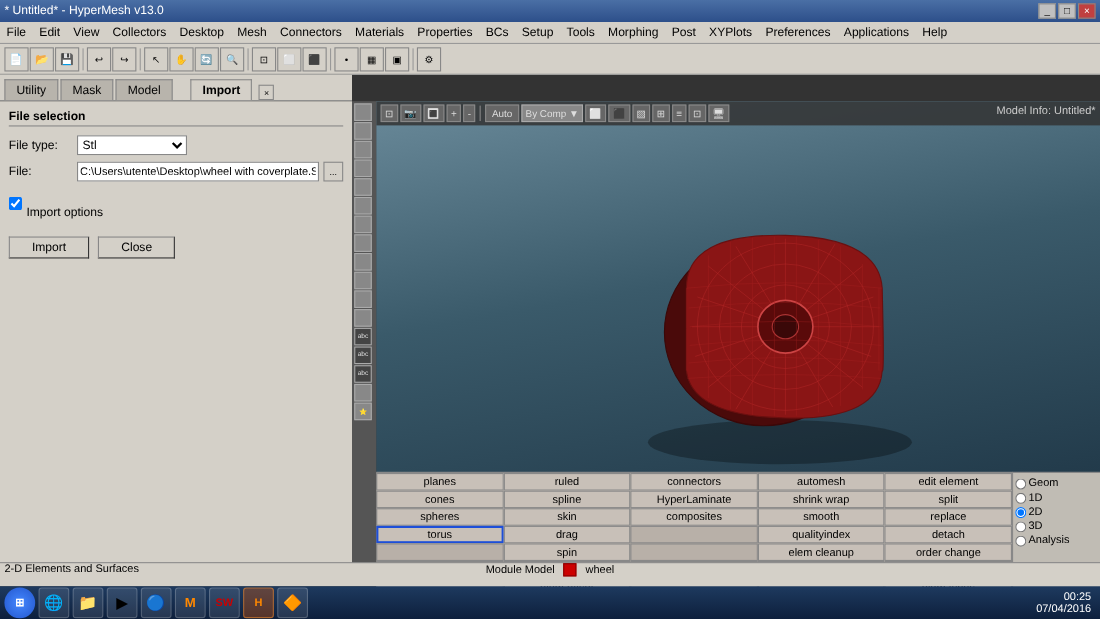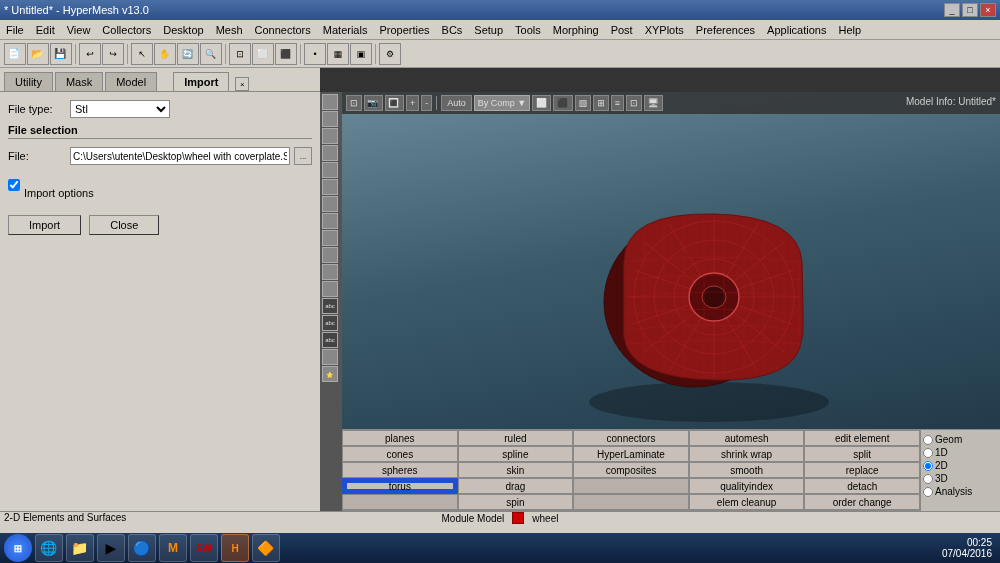--- a/index.html
+++ b/index.html
@@ -102,28 +102,28 @@
 
   <div style="position:absolute;top:68px;left:0;width:320px;height:24px;background:#d4d0c8;display:flex;align-items:flex-end;padding:0 4px;border-bottom:1px solid #888;z-index:100;">
     <div style="padding:3px 10px;background:#b8b4ac;border:1px solid #888;border-bottom:none;cursor:pointer;font-size:11px;margin-right:2px;">Utility</div>
     <div style="padding:3px 10px;background:#b8b4ac;border:1px solid #888;border-bottom:none;cursor:pointer;font-size:11px;margin-right:2px;">Mask</div>
     <div style="padding:3px 10px;background:#b8b4ac;border:1px solid #888;border-bottom:none;cursor:pointer;font-size:11px;margin-right:16px;">Model</div>
     <div style="padding:3px 10px;background:#d4d0c8;border:1px solid #888;border-bottom:none;cursor:pointer;font-size:11px;font-weight:bold;margin-right:2px;">Import</div>
     <button style="width:14px;height:14px;background:#d4d0c8;border:1px solid #888;cursor:pointer;font-size:8px;margin-left:4px;">×</button>
   </div>
 
   <div style="position:absolute;top:92px;left:0;width:320px;bottom:52px;background:#d4d0c8;padding:8px;overflow:auto;z-index:50;">
+    <div style="font-weight:bold;font-size:11px;margin-bottom:8px;border-bottom:1px solid #888;padding-bottom:2px;">File selection</div>
+
     <div style="display:flex;align-items:center;margin-bottom:6px;gap:4px;">
       <span style="width:58px;font-size:11px;">File type:</span>
       <select style="height:18px;border:1px solid #888;background:white;font-size:11px;width:100px;">
         <option>Stl</option>
       </select>
     </div>
-
-    <div style="font-weight:bold;font-size:11px;margin-bottom:8px;border-bottom:1px solid #888;padding-bottom:2px;">File selection</div>
 
     <div style="display:flex;align-items:center;margin-bottom:6px;gap:4px;">
       <span style="width:58px;font-size:11px;">File:</span>
       <input type="text" style="height: 18px; border: 1px solid rgb(136, 136, 136); background: white; font-size: 10px; flex: 1 1 0%; padding: 0px 2px;" value="C:\Users\utente\Desktop\wheel with coverplate.STL">
       <button style="width:18px;height:18px;background:#d4d0c8;border:1px solid #888;cursor:pointer;font-size:8px;">...</button>
     </div>
 
     <div style="display:flex;align-items:center;margin-bottom:8px;gap:4px;">
       <input type="checkbox" checked="" style="width: 12px; height: 12px;">
       <span style="font-size:11px;margin-top:16px;">Import options</span>
@@ -280,21 +280,21 @@
     <div style="border:1px solid #888;text-align:center;font-size:10px;background:#c8c0b8;cursor:pointer;display:flex;align-items:center;justify-content:center;">HyperLaminate</div>
     <div style="border:1px solid #888;text-align:center;font-size:10px;background:#c8c0b8;cursor:pointer;display:flex;align-items:center;justify-content:center;">shrink wrap</div>
     <div style="border:1px solid #888;text-align:center;font-size:10px;background:#c8c0b8;cursor:pointer;display:flex;align-items:center;justify-content:center;">split</div>
 
     <div style="border:1px solid #888;text-align:center;font-size:10px;background:#c8c0b8;cursor:pointer;display:flex;align-items:center;justify-content:center;">spheres</div>
     <div style="border:1px solid #888;text-align:center;font-size:10px;background:#c8c0b8;cursor:pointer;display:flex;align-items:center;justify-content:center;">skin</div>
     <div style="border:1px solid #888;text-align:center;font-size:10px;background:#c8c0b8;cursor:pointer;display:flex;align-items:center;justify-content:center;">composites</div>
     <div style="border:1px solid #888;text-align:center;font-size:10px;background:#c8c0b8;cursor:pointer;display:flex;align-items:center;justify-content:center;">smooth</div>
     <div style="border:1px solid #888;text-align:center;font-size:10px;background:#c8c0b8;cursor:pointer;display:flex;align-items:center;justify-content:center;">replace</div>
 
-    <div style="border:5px solid #1d4ed8;text-align:center;font-size:10px;background:#c8c0b8;cursor:pointer;display:flex;align-items:center;justify-content:center;">torus</div>
+    <div style="border:2px solid #1d4ed8;text-align:center;font-size:10px;background:#c8c0b8;cursor:pointer;display:flex;align-items:center;justify-content:center;">torus</div>
     <div style="border:1px solid #888;text-align:center;font-size:10px;background:#c8c0b8;cursor:pointer;display:flex;align-items:center;justify-content:center;">drag</div>
     <div style="border:1px solid #888;background:#b8b0a8;"></div>
     <div style="border:1px solid #888;text-align:center;font-size:10px;background:#c8c0b8;cursor:pointer;display:flex;align-items:center;justify-content:center;">qualityindex</div>
     <div style="border:1px solid #888;text-align:center;font-size:10px;background:#c8c0b8;cursor:pointer;display:flex;align-items:center;justify-content:center;">detach</div>
 
     <div style="border:1px solid #888;background:#b8b0a8;"></div>
     <div style="border:1px solid #888;text-align:center;font-size:10px;background:#c8c0b8;cursor:pointer;display:flex;align-items:center;justify-content:center;">spin</div>
     <div style="border:1px solid #888;background:#b8b0a8;"></div>
     <div style="border:1px solid #888;text-align:center;font-size:10px;background:#c8c0b8;cursor:pointer;display:flex;align-items:center;justify-content:center;">elem cleanup</div>
     <div style="border:1px solid #888;text-align:center;font-size:10px;background:#c8c0b8;cursor:pointer;display:flex;align-items:center;justify-content:center;">order change</div>

